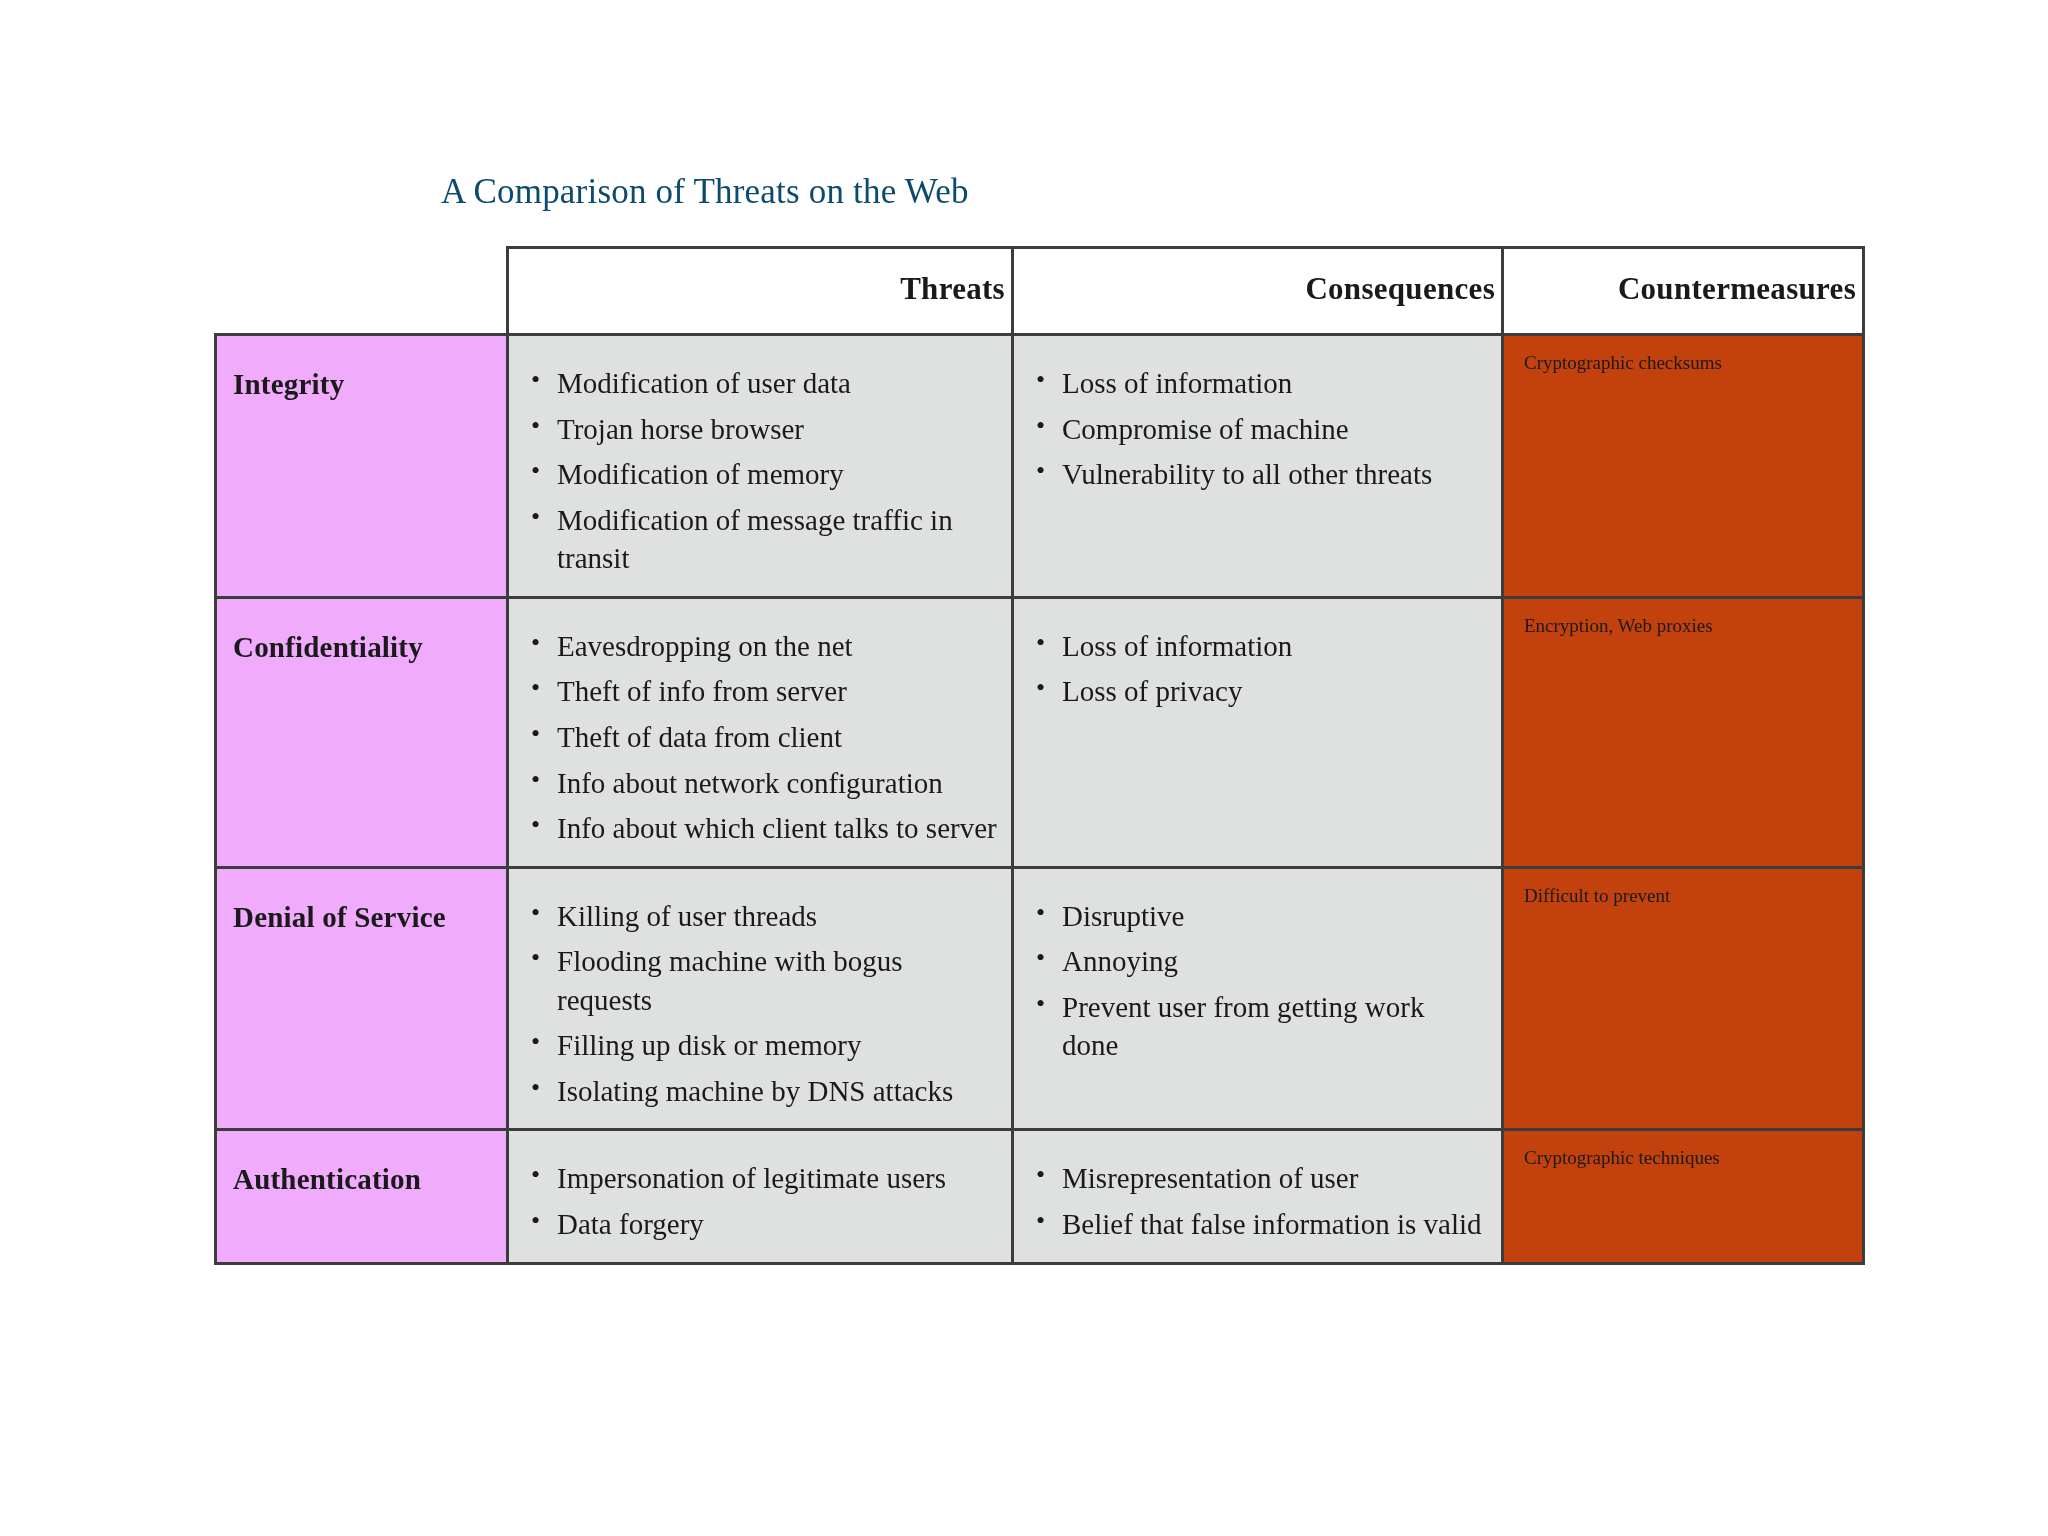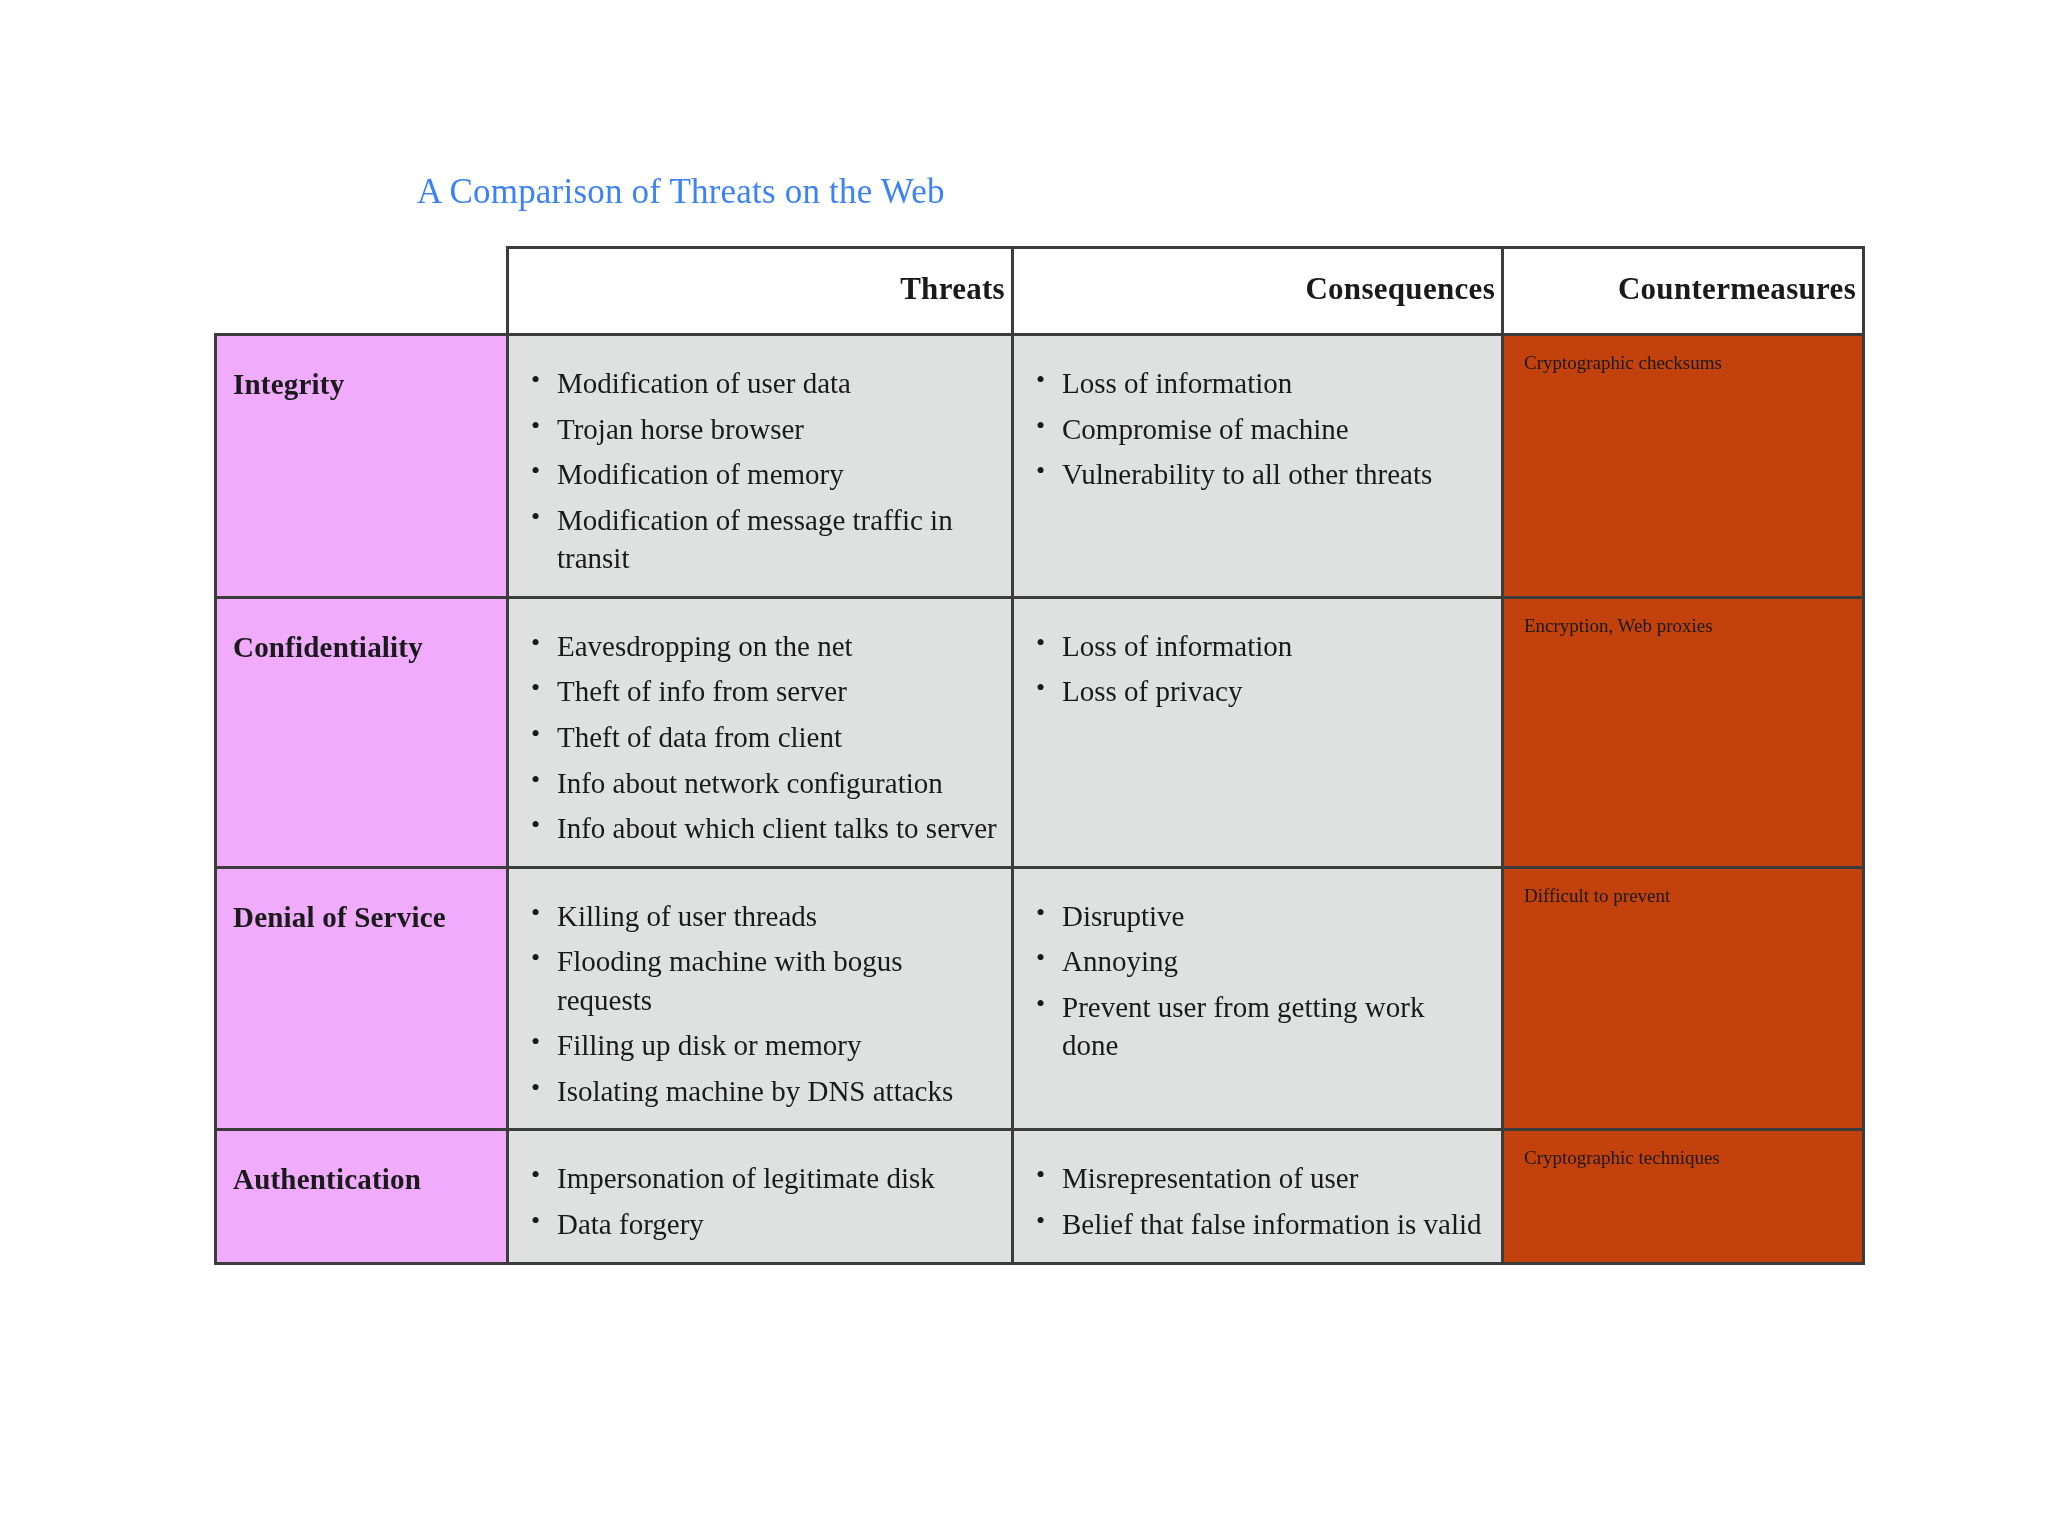--- a/index.html
+++ b/index.html
@@ -18,26 +18,26 @@
   .page {
     position: relative;
     width: 2048px;
     height: 1536px;
     background: #ffffff;
   }
 
   
   .table-title {
     position: absolute;
-    left: 417px;
+    left: 441px;
     top: 172px;
     font-size: 35px;
     font-weight: 400;
     letter-spacing: 0.2px;
-    color: #3b82f6;
+    color: #0c4a6e;
     white-space: nowrap;
   }
 
   
   .table-wrap {
     position: absolute;
     left: 214px;
     top: 246px;
     width: 1648px;
     height: 1150px;
@@ -203,21 +203,21 @@
                 <li>Annoying</li>
                 <li>Prevent user from getting work done</li>
               </ul>
             </td>
             <td class="plain-cell">Difficult to prevent</td>
           </tr>
           <tr>
             <td class="label-cell">Authentication</td>
             <td class="data-cell">
               <ul class="bullets">
-                <li>Impersonation of legitimate disk</li>
+                <li>Impersonation of legitimate users</li>
                 <li>Data forgery</li>
               </ul>
             </td>
             <td class="data-cell">
               <ul class="bullets">
                 <li>Misrepresentation of user</li>
                 <li>Belief that false information is valid</li>
               </ul>
             </td>
             <td class="plain-cell">Cryptographic techniques</td>

